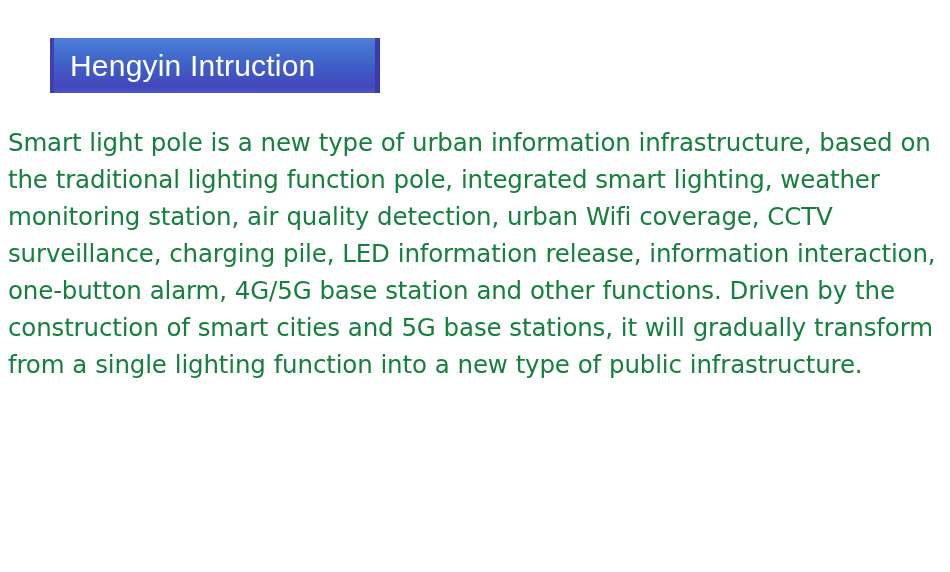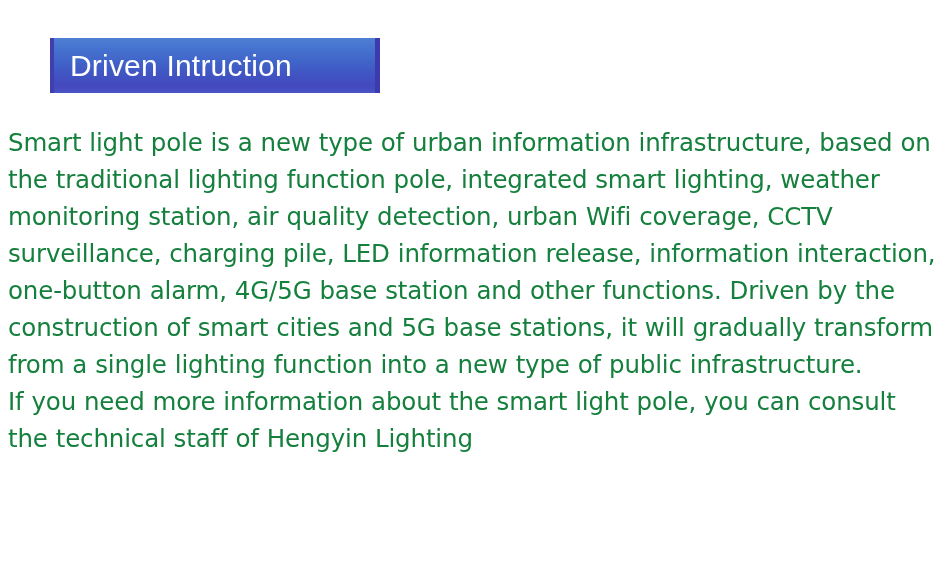--- a/index.html
+++ b/index.html
@@ -76,21 +76,20 @@
     margin: 0;
     padding: 0;
   }
 </style>
 </head>
 <body>
 
 <div class="page">
 
   <div class="banner">
-    <span class="banner-title">Driven Intruction</span>
+    <span class="banner-title">Hengyin Intruction</span>
   </div>
 
   <div class="body-copy">
     <p>Smart light pole is a new type of urban information infrastructure, based on the traditional lighting function pole, integrated smart lighting, weather monitoring station, air quality detection, urban Wifi coverage, CCTV surveillance, charging pile, LED information release, information interaction, one-button alarm, 4G/5G base station and other functions. Driven by the construction of smart cities and 5G base stations, it will gradually transform from a single lighting function into a new type of public infrastructure.</p>
-    <p>If you need more information about the smart light pole, you can consult the technical staff of Hengyin Lighting</p>
   </div>
 
 </div>
 
 </body></html>

